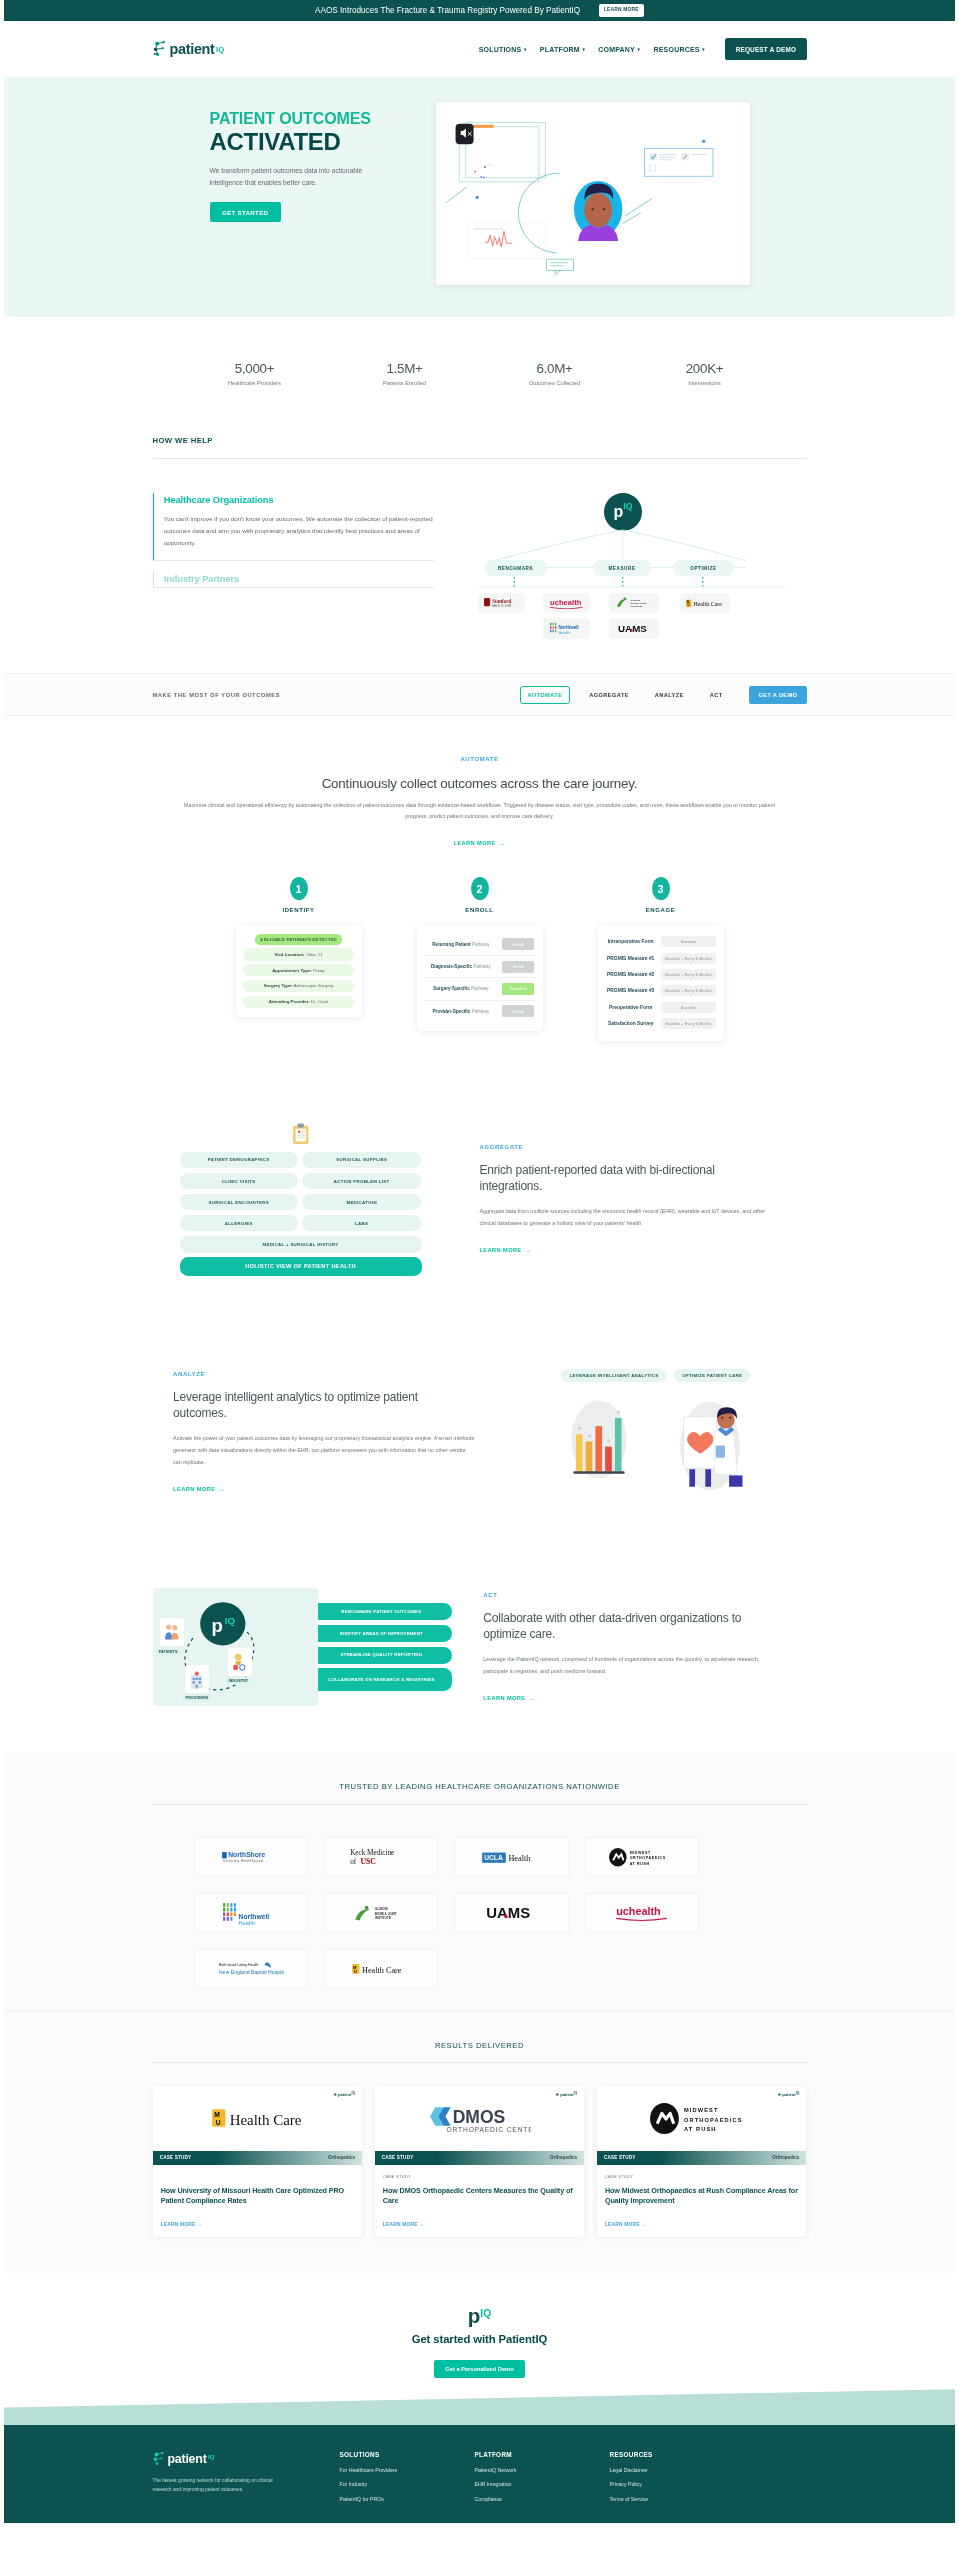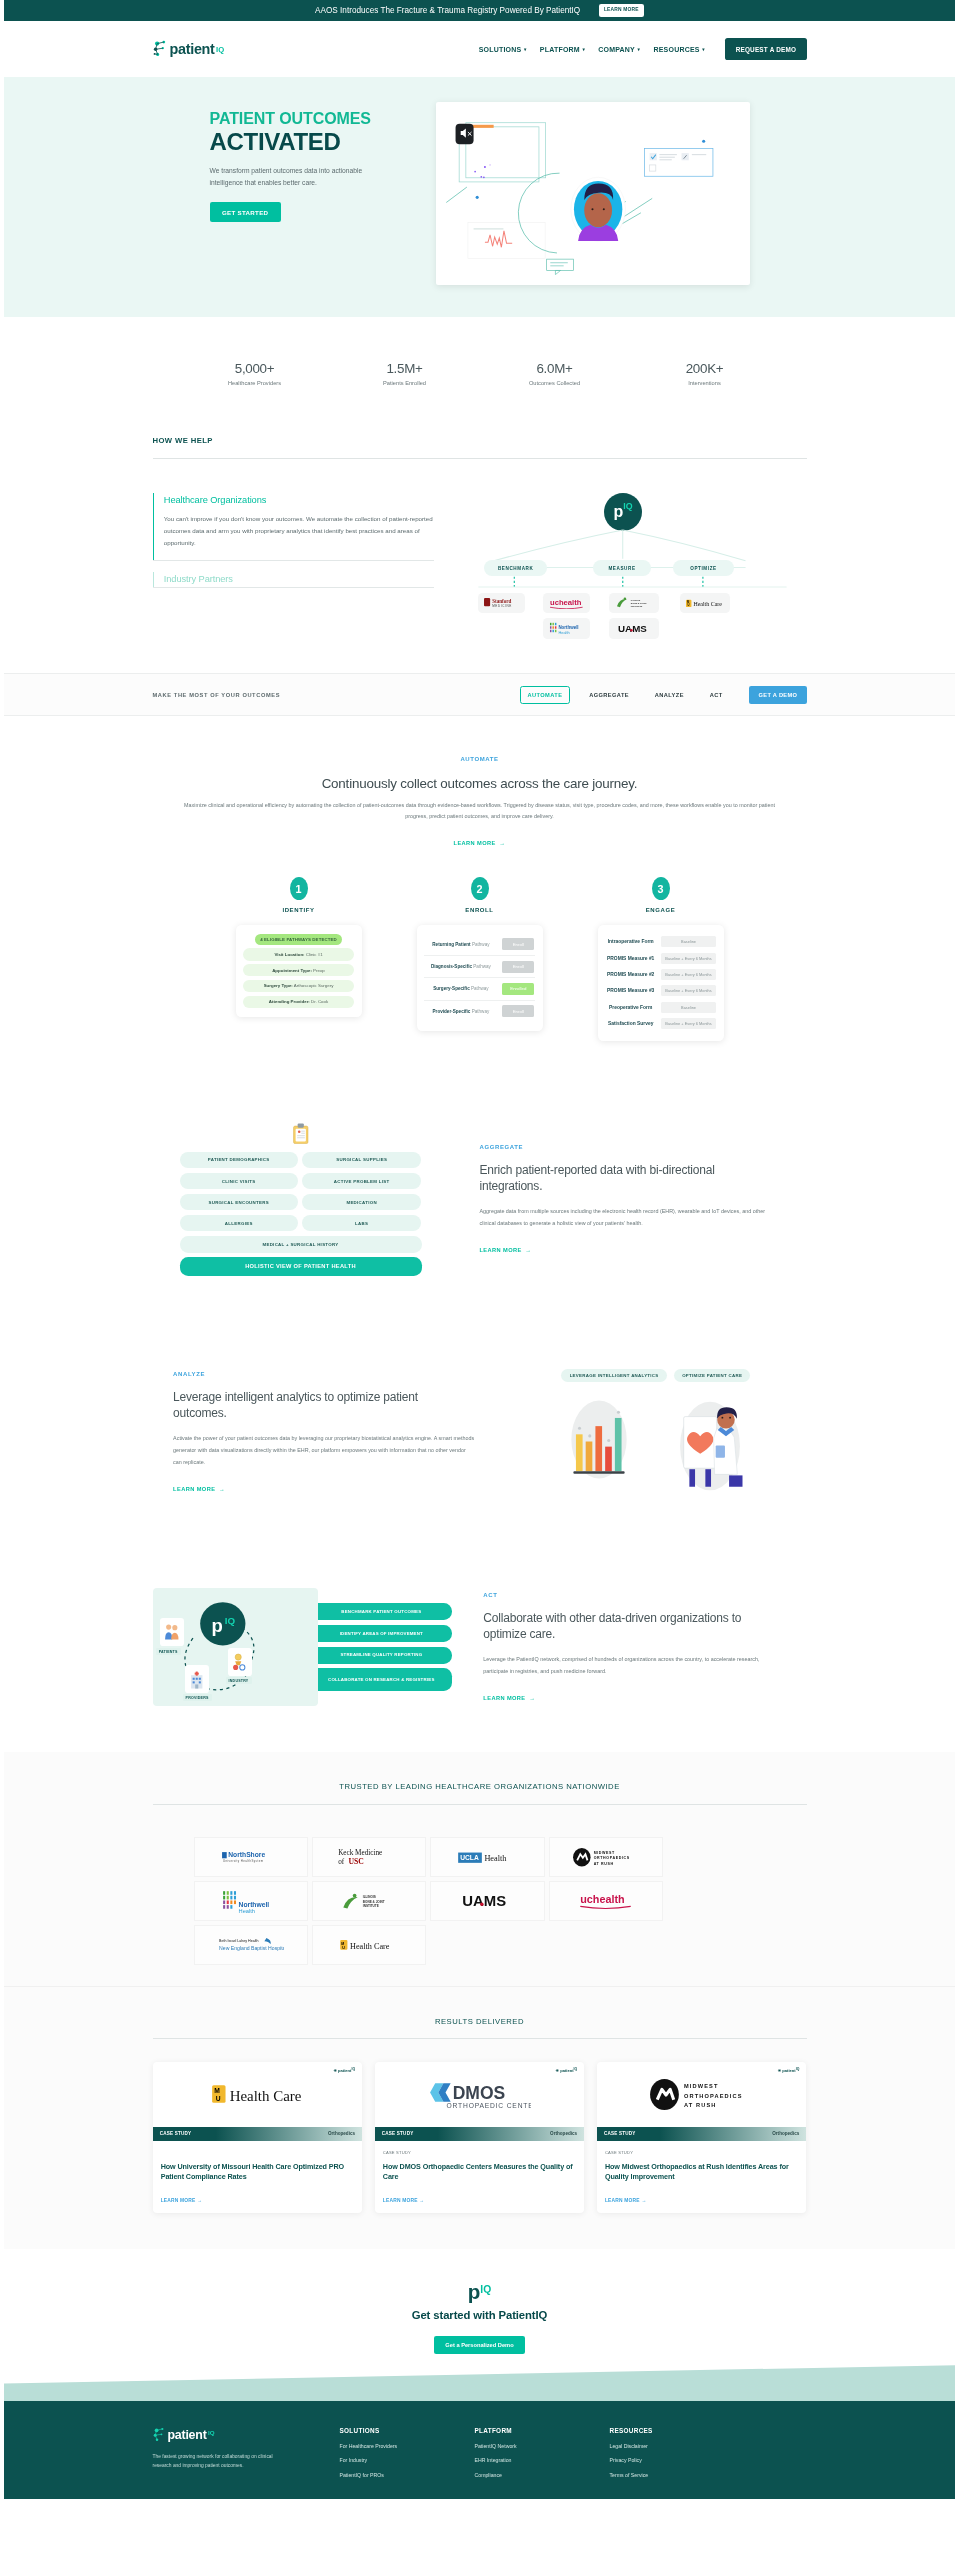--- a/index.html
+++ b/index.html
@@ -79,21 +79,21 @@
     font-size:7.7px; font-weight:800; color:#0c5250; letter-spacing:0.4px;
   }
   .hr { height:0.5px; background:#dfe4e4; margin-top:12.4px; }
 
   
   .howhelp { padding:14.4px 0 31px; }
   .howhelp-body { display:flex; gap:18.5px; margin-top:35px; }
   .hh-left { width:281px; }
   .hh-item { border-left:1.5px solid #00bfa0; padding:2.1px 0 11.3px 10.3px; }
   .hh-item.muted { border-left-color:#b9e7dd; padding-bottom:3.1px; }
-  .hh-title { font-size:9.3px; font-weight:400; color:#00bfa0; letter-spacing:-0.1px; }
+  .hh-title { font-size:9.3px; font-weight:700; color:#00bfa0; letter-spacing:-0.1px; }
   .hh-title.muted { color:#8fdbc9; }
   .hh-text { font-size:6.2px; color:#5c6b6e; line-height:1.95; margin-top:7.2px; }
   .hh-div { height:0.5px; background:#e2e7e7; margin:0 0 11.3px 0; }
   .hh-right { flex:1; position:relative; }
 
   .pill {
     background:#eaf7f4; border-radius:8.2px; font-size:4.6px; font-weight:700;
     color:#0c5250; letter-spacing:0.6px; display:flex; align-items:center;
     justify-content:center; height:15.5px;
   }
@@ -203,21 +203,21 @@
   .an-tab {
     background:#e6f5f1; border-radius:8.2px; padding:4.1px 8.2px;
     font-size:4.4px; font-weight:800; color:#1f5a55; letter-spacing:0.3px;
   }
 
   
   .trusted { background:#fbfbfb; padding:30px 0 20.6px; }
   .center-head {
     text-align:center; font-size:7.7px; font-weight:400; color:#0c5250; letter-spacing:0.5px;
   }
-  .logo-grid { display:flex; flex-wrap:wrap; gap:4px; margin-top:20.6px; }
+  .logo-grid { display:flex; flex-wrap:wrap; gap:16px; margin-top:20.6px; }
   .logo-cell {
     flex:0 0 20%; height:40px; background:#fdfdfd; border:0.5px solid #f2f2f2;
     display:flex; align-items:center; justify-content:center;
   }
   .logo-cell img, .logo-cell svg { max-width:78%; }
 
   
   .results { background:#fbfbfb; padding:30px 0 36px; border-top:0.5px solid #f0f0f0; }
   .cs-grid { display:flex; gap:12.4px; margin-top:23px; }
   .cs-card {
@@ -889,21 +889,21 @@
                 <text x="70" y="38" font-size="11" letter-spacing="2.2" font-weight="700" fill="#111">ORTHOPAEDICS</text>
                 <text x="70" y="56" font-size="11" letter-spacing="2.2" font-weight="700" fill="#111">AT RUSH</text>
               </svg>
           </div>
           <div class="cs-bar">
             <span class="cs-bar-l">CASE STUDY</span>
             <span class="cs-bar-r">Orthopedics</span>
           </div>
           <div class="cs-body">
             <div class="cs-kicker">CASE STUDY</div>
-            <div class="cs-title">How Midwest Orthopaedics at Rush Identifies Areas for Quality Improvement</div>
+            <div class="cs-title">How Midwest Orthopaedics at Rush Compliance Areas for Quality Improvement</div>
             <div class="cs-learn"><span>LEARN MORE</span> <span>→</span></div>
           </div>
         </div>
 
       </div>
     </div>
   </div>
 
   <div class="cta">
     <div style="display:flex;align-items:flex-start;justify-content:center;">

